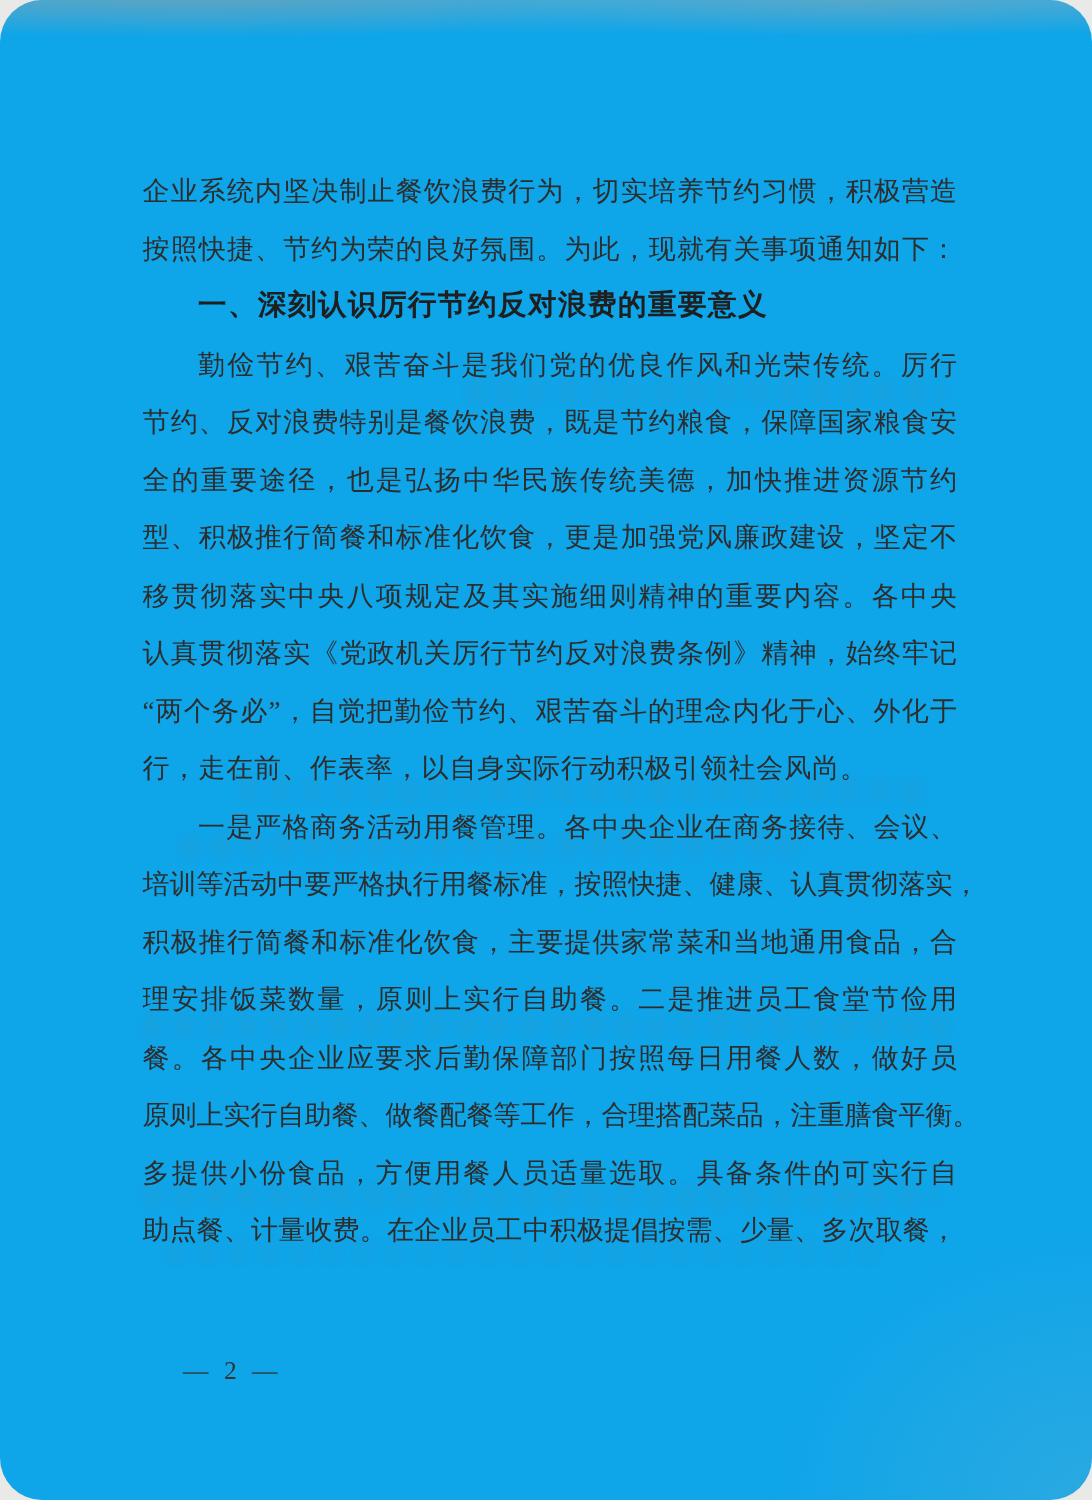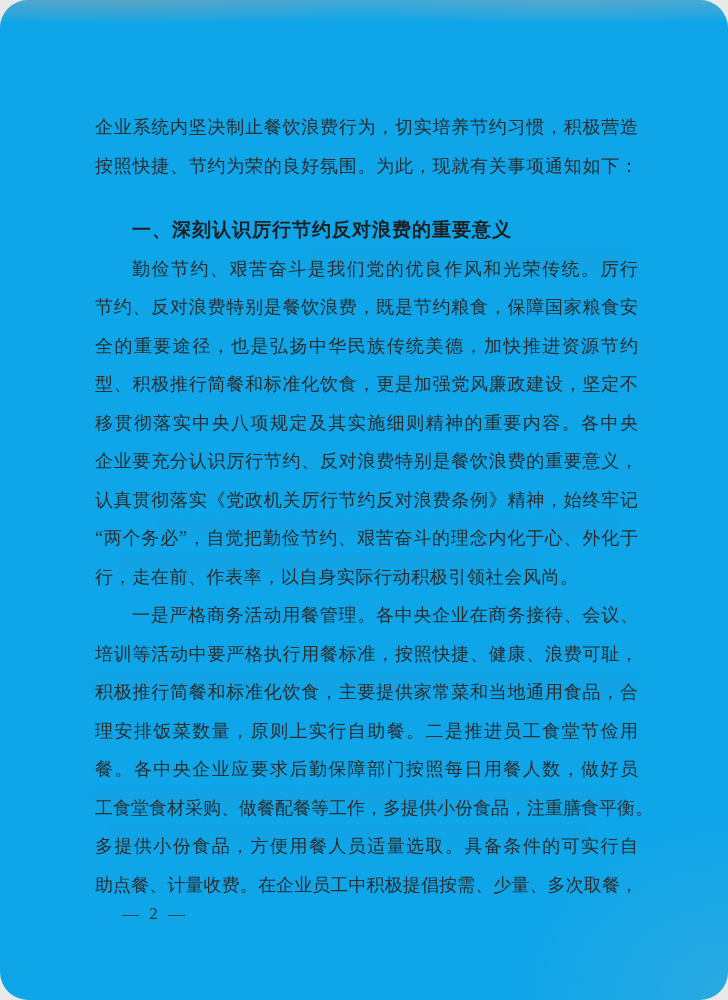--- a/index.html
+++ b/index.html
@@ -67,21 +67,20 @@
   }
   .indent { text-indent: 37px; }
   .heading {
     font-family: "Liberation Sans", sans-serif;
     font-weight: bold;
     font-size: 19px;
     letter-spacing: 1px;
     color: #1f1f1f;
     text-align: left;
     text-align-last: left;
-    margin-top: 26px;
   }
   .para-end {
     text-align: center;
     text-align-last: left;
     letter-spacing: 0.6px;
   }
   .page-number {
     position: absolute;
     left: 122px;
     top: 903px;
@@ -109,29 +108,28 @@
 
   <div class="textblock">
     <div class="line">企业系统内坚决制止餐饮浪费行为，切实培养节约习惯，积极营造</div>
     <div class="line">按照快捷、节约为荣的良好氛围。为此，现就有关事项通知如下：</div>
     <div class="line heading indent">一、深刻认识厉行节约反对浪费的重要意义</div>
     <div class="line indent">勤俭节约、艰苦奋斗是我们党的优良作风和光荣传统。厉行</div>
     <div class="line">节约、反对浪费特别是餐饮浪费，既是节约粮食，保障国家粮食安</div>
     <div class="line">全的重要途径，也是弘扬中华民族传统美德，加快推进资源节约</div>
     <div class="line">型、积极推行简餐和标准化饮食，更是加强党风廉政建设，坚定不</div>
     <div class="line">移贯彻落实中央八项规定及其实施细则精神的重要内容。各中央</div>
-    <div class="line">企业要充分认识厉行节约、反对浪费特别是餐饮浪费的重要意义，</div>
     <div class="line">认真贯彻落实《党政机关厉行节约反对浪费条例》精神，始终牢记</div>
     <div class="line">“两个务必”，自觉把勤俭节约、艰苦奋斗的理念内化于心、外化于</div>
     <div class="line para-end">行，走在前、作表率，以自身实际行动积极引领社会风尚。</div>
     <div class="line indent">一是严格商务活动用餐管理。各中央企业在商务接待、会议、</div>
-    <div class="line">培训等活动中要严格执行用餐标准，按照快捷、健康、浪费可耻，</div>
+    <div class="line">培训等活动中要严格执行用餐标准，按照快捷、健康、认真贯彻落实，</div>
     <div class="line">积极推行简餐和标准化饮食，主要提供家常菜和当地通用食品，合</div>
     <div class="line">理安排饭菜数量，原则上实行自助餐。二是推进员工食堂节俭用</div>
     <div class="line">餐。各中央企业应要求后勤保障部门按照每日用餐人数，做好员</div>
-    <div class="line">工食堂食材采购、做餐配餐等工作，多提供小份食品，注重膳食平衡。</div>
+    <div class="line">原则上实行自助餐、做餐配餐等工作，合理搭配菜品，注重膳食平衡。</div>
     <div class="line">多提供小份食品，方便用餐人员适量选取。具备条件的可实行自</div>
     <div class="line">助点餐、计量收费。在企业员工中积极提倡按需、少量、多次取餐，</div>
   </div>
 
   <div class="page-number">— 2 —</div>
 
 </div>
 
 </body></html>

